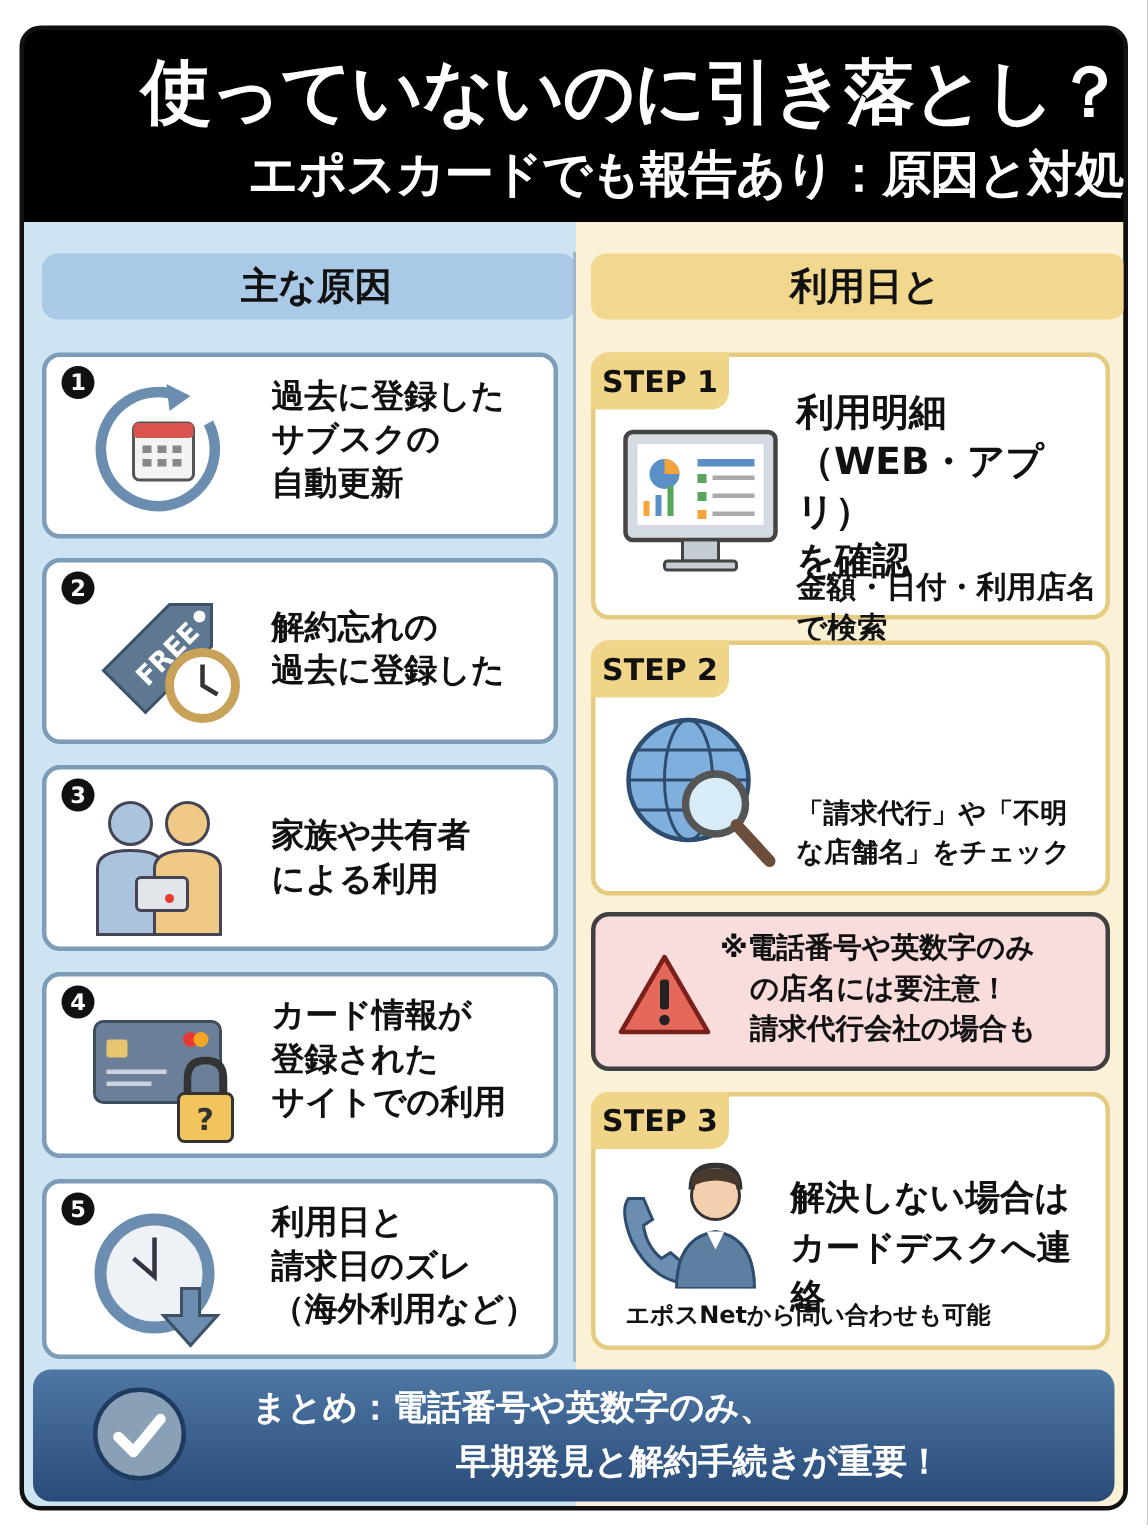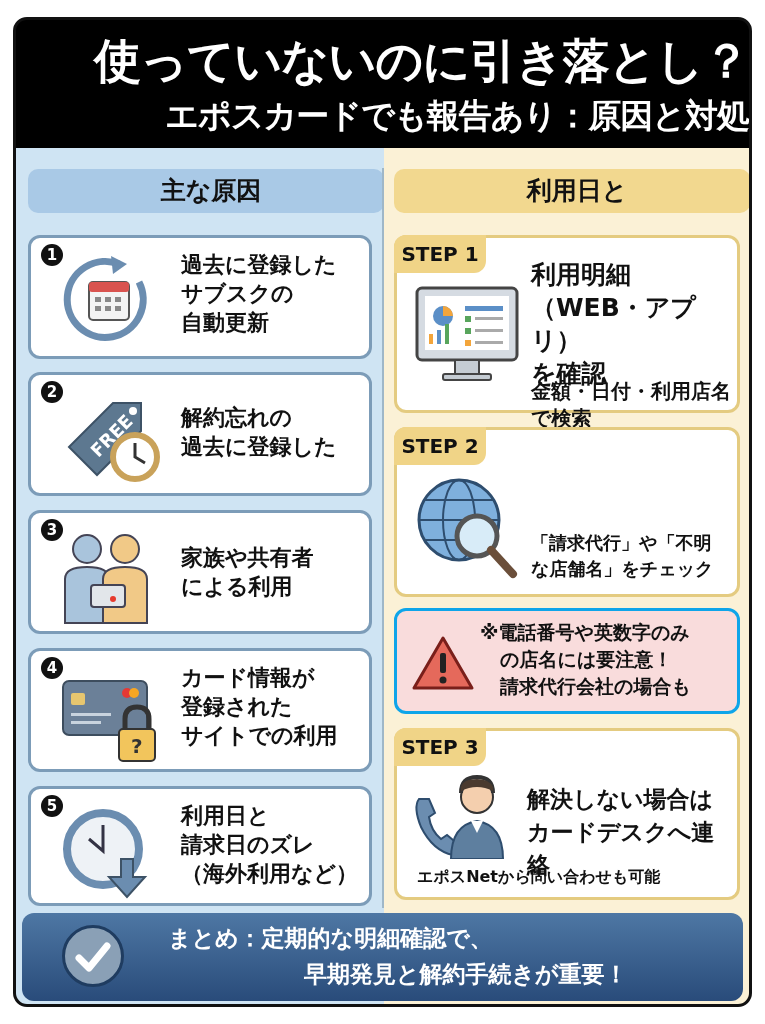--- a/index.html
+++ b/index.html
@@ -21,21 +21,21 @@
   .card.blue { border:3px solid #7c9cb8; left:12px; width:344px; }
   .card.gold { border:3px solid #e4cb80; left:10px; width:346px; }
   .num { position:absolute; left:10px; top:6px; width:22px; height:22px; border-radius:50%; background:#111; color:#fff;
          font-weight:bold; font-size:15px; text-align:center; line-height:22px; }
   .cause-text { position:absolute; left:150px; font-weight:bold; font-size:22px; line-height:29px; }
   .icon { position:absolute; }
   .step-tag { position:absolute; left:-3px; top:-3px; width:92px; height:38px; background:#f0d487; border-radius:12px 0 12px 0;
               font-weight:bold; font-size:20px; line-height:38px; text-align:center; }
   .step-main { position:absolute; font-weight:bold; font-size:25px; line-height:33px; }
   .step-sub { position:absolute; font-weight:bold; font-size:15px; }
-  .warn { position:absolute; left:10px; width:346px; top:460px; height:106px; background:#f9dcdc; border:3px solid #0ea5e9;
+  .warn { position:absolute; left:10px; width:346px; top:460px; height:106px; background:#f9dcdc; border:3px solid #404040;
           border-radius:12px; box-sizing:border-box; }
   .warn-text { position:absolute; left:83px; top:8px; font-weight:bold; font-size:19px; line-height:27px; }
   .summary { position:absolute; left:6px; top:765px; width:721px; height:88px; border-radius:12px;
              background:linear-gradient(#4e77a4, #294b7a); }
   .sum-check { position:absolute; left:40px; top:12px; width:62px; height:62px; border-radius:50%; background:#8aa0b6;
                border:3px solid #1f3c60; box-sizing:border-box; }
   .sum-l1 { position:absolute; left:146px; top:10px; color:#fff; font-weight:bold; font-size:23px; }
   .sum-l2 { position:absolute; left:282px; top:46px; color:#fff; font-weight:bold; font-size:23px; }
 </style>
 </head>
@@ -222,17 +222,17 @@
         <div class="step-sub" style="left:20px;top:136px;font-size:16px;">エポスNetから問い合わせも可能</div>
       </div>
     </div>
 
     <div class="summary">
       <div class="sum-check">
         <svg width="56" height="56" viewBox="0 0 56 56" style="position:absolute;left:0;top:0;">
           <path d="M14 30 L24 40 L42 18" fill="none" stroke="#fff" stroke-width="7" stroke-linecap="round" stroke-linejoin="round"></path>
         </svg>
       </div>
-      <div class="sum-l1">まとめ：定期的な明細確認で、</div>
+      <div class="sum-l1">まとめ：電話番号や英数字のみ、</div>
       <div class="sum-l2">早期発見と解約手続きが重要！</div>
     </div>
   </div>
 </div>
 
 </body></html>

